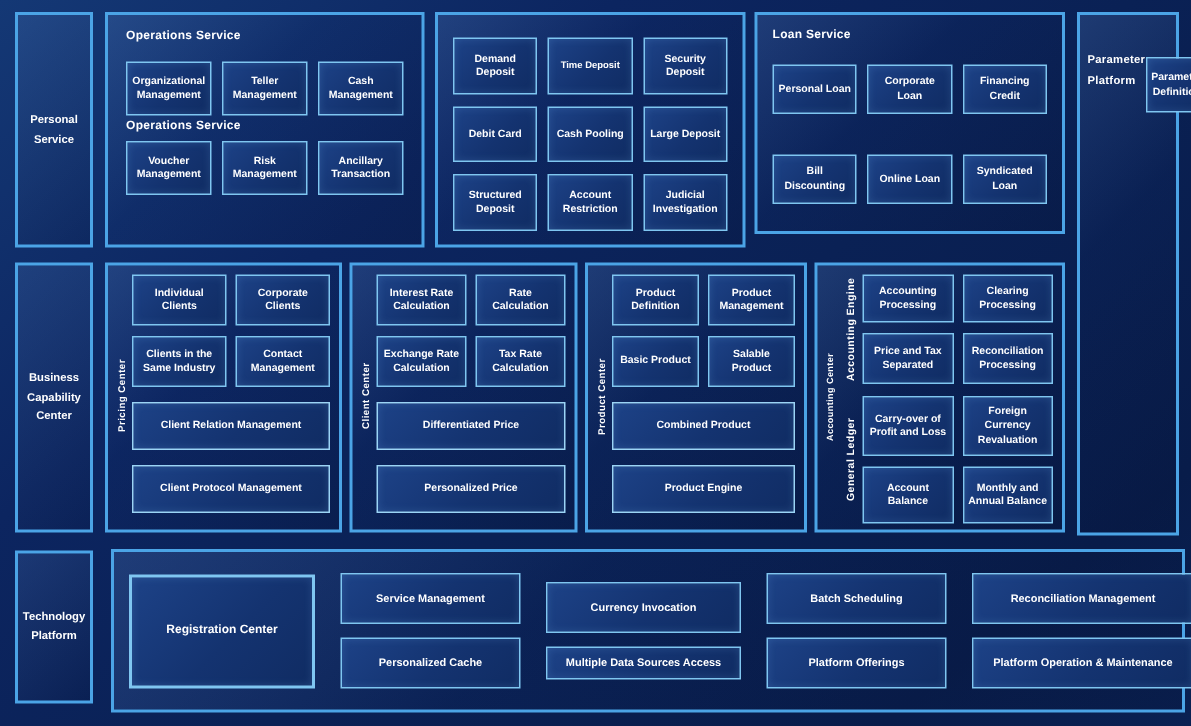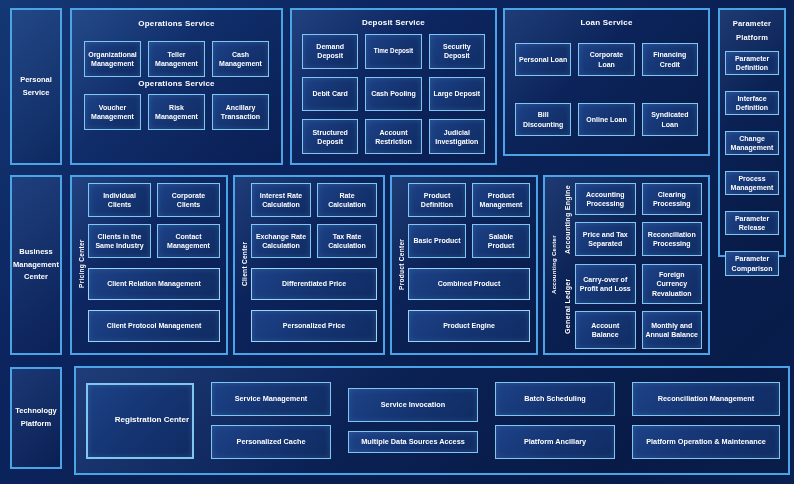--- a/index.html
+++ b/index.html
@@ -29,21 +29,21 @@
   }
   .box {
     border:1.5px solid #7fc6f1;
     background:linear-gradient(135deg,#1d4287 0%,#143370 55%,#102c63 100%);
     box-shadow:inset 0 0 6px rgba(120,190,245,0.18);
     display:flex; align-items:center; justify-content:center;
     text-align:center; font-weight:bold; font-size:7px; line-height:1.3;
     padding:2px 3px;
   }
   .wide { border-color:#9bd4f6; font-size:7px; }
-  .title { font-weight:bold; font-size:8px; text-align:center; letter-spacing:0.2px; }
+  .title { font-weight:bold; font-size:8px; text-align:left; letter-spacing:0.2px; }
   .grid3 { display:grid; grid-template-columns:1fr 1fr 1fr; column-gap:7px; }
   .grid2 { display:grid; grid-template-columns:1fr 1fr; gap:7px 6px; }
   .vlabel {
     writing-mode:vertical-rl; transform:rotate(180deg);
     font-weight:bold; font-size:6.5px; text-align:center; letter-spacing:0.3px;
     display:flex; align-items:center; justify-content:center;
   }
   .midpanel { display:flex; padding:6px 6px 8px 3px; }
   .midpanel .content { flex:1; display:flex; flex-direction:column; }
   .vstrip { width:13px; align-self:stretch; }
@@ -51,21 +51,21 @@
 </style>
 </head>
 <body>
 
 <div id="canvas">
 
   <div class="railbox" style="top:8px;height:157px;">
     <span>Personal Service</span>
   </div>
   <div class="railbox" style="top:175px;height:180px;">
-    <span>Business Management Center</span>
+    <span>Business Capability Center</span>
   </div>
   <div class="railbox" style="top:367px;height:102px;">
     <span>Technology Platform</span>
   </div>
 
   <div class="panel" style="left:70px;top:8px;width:213px;height:157px;display:flex;flex-direction:column;padding:9px 12px 10px;">
     <div class="title">Operations Service</div>
     <div class="grid3" style="margin-top:13px;">
       <div class="box" style="height:36px;">
           <span>Organizational Management</span>
@@ -85,21 +85,20 @@
       <div class="box" style="height:36px;">
           <span>Risk Management</span>
         </div>
       <div class="box" style="height:36px;">
           <span>Ancillary Transaction</span>
         </div>
     </div>
   </div>
 
   <div class="panel" style="left:290px;top:8px;width:207px;height:157px;display:flex;flex-direction:column;padding:8px 10px 9px;">
-    <div class="title">Deposit Service</div>
     <div class="grid3" style="flex:1;margin-top:7px;grid-template-rows:1fr 1fr 1fr;row-gap:8px;">
       <div class="box">
           <span>Demand Deposit</span>
         </div>
       <div class="box" style="font-size:6.3px;">
           <span>Time Deposit</span>
         </div>
       <div class="box">
           <span>Security Deposit</span>
         </div>
@@ -141,21 +140,21 @@
         </div>
       <div class="box">
           <span>Online Loan</span>
         </div>
       <div class="box">
           <span>Syndicated Loan</span>
         </div>
     </div>
   </div>
 
-  <div class="panel" style="left:718px;top:8px;width:68px;height:249px;display:flex;flex-direction:column;padding:7px 5px 8px;">
+  <div class="panel" style="left:718px;top:8px;width:68px;height:349px;display:flex;flex-direction:row;padding:23px 5px 8px;">
     <div class="title" style="line-height:1.9;font-size:7.5px;">Parameter Platform</div>
     <div class="box pcol-box" style="margin-top:5px;">
         <span>Parameter Definition</span>
       </div>
     <div class="box pcol-box">
         <span>Interface Definition</span>
       </div>
     <div class="box pcol-box">
         <span>Change Management</span>
       </div>
@@ -282,45 +281,45 @@
             </div>
           <div class="box">
               <span>Monthly and Annual Balance</span>
             </div>
         </div>
       </div>
     </div>
   </div>
 
   <div class="panel" style="left:74px;top:366px;width:716px;height:109px;display:flex;align-items:center;padding:0 10px;gap:17px;">
-    <div class="box" style="width:108px;height:76px;flex:none;border-width:2px;font-size:8px;justify-content:flex-end;">
+    <div class="box" style="width:124px;height:76px;flex:none;border-width:2px;font-size:8px;">
         <span>Registration Center</span>
       </div>
     <div style="width:120px;flex:none;display:flex;flex-direction:column;gap:9px;">
       <div class="box" style="height:34px;font-size:7.3px;">
           <span>Service Management</span>
         </div>
       <div class="box" style="height:34px;font-size:7.3px;">
           <span>Personalized Cache</span>
         </div>
     </div>
     <div style="width:130px;flex:none;display:flex;flex-direction:column;gap:9px;">
       <div class="box" style="height:34px;font-size:7.3px;">
-          <span>Service Invocation</span>
+          <span>Currency Invocation</span>
         </div>
       <div class="box" style="height:22px;font-size:7.3px;">
           <span>Multiple Data Sources Access</span>
         </div>
     </div>
     <div style="width:120px;flex:none;display:flex;flex-direction:column;gap:9px;">
       <div class="box" style="height:34px;font-size:7.3px;">
           <span>Batch Scheduling</span>
         </div>
       <div class="box" style="height:34px;font-size:7.3px;">
-          <span>Platform Ancillary</span>
+          <span>Platform Offerings</span>
         </div>
     </div>
     <div style="width:148px;flex:none;display:flex;flex-direction:column;gap:9px;">
       <div class="box" style="height:34px;font-size:7.3px;">
           <span>Reconciliation Management</span>
         </div>
       <div class="box" style="height:34px;font-size:7.3px;">
           <span>Platform Operation &amp; Maintenance</span>
         </div>
     </div>

